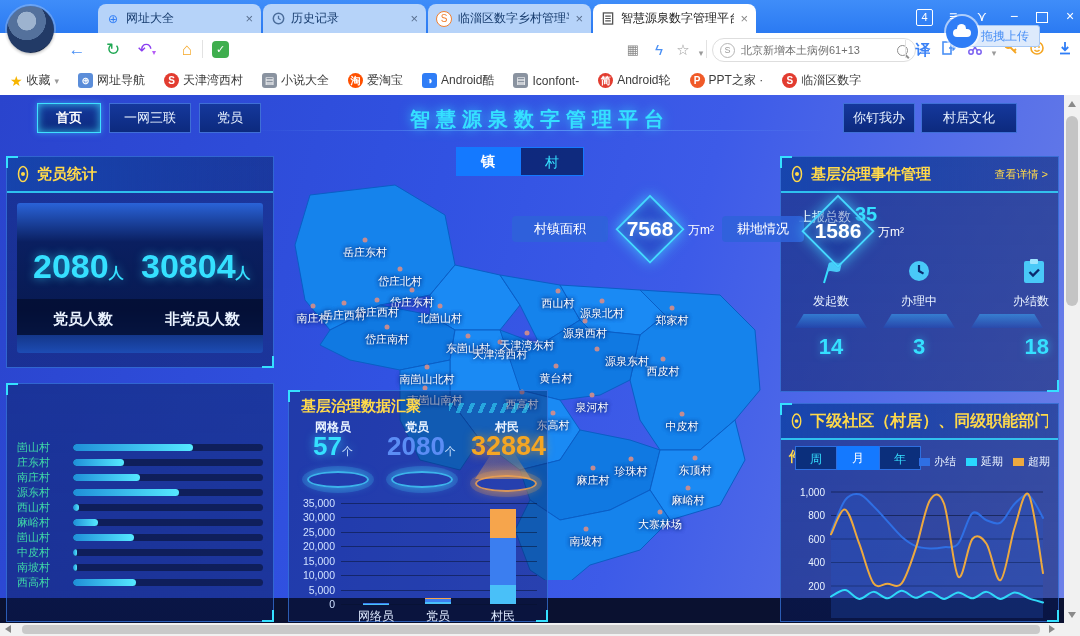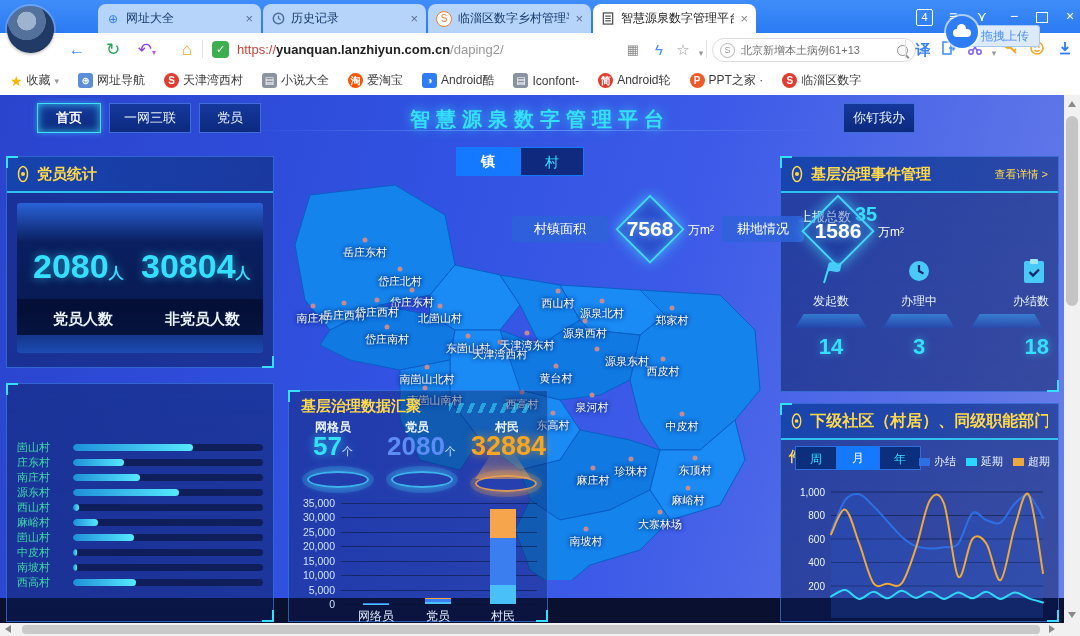--- a/index.html
+++ b/index.html
@@ -211,23 +211,20 @@
   <div class="abs winctl" style="left:1032px;width:20px;top:10px;"><span class="sq"></span></div>
   <div class="abs winctl" style="left:1060px;width:20px;">×</div>
 
   <div class="abs toolbar"></div>
   <div class="abs nav-ico" style="left:66px;color:#4a90f5;">←</div>
   <div class="abs nav-ico" style="left:102px;color:#21a854;">↻</div>
   <div class="abs nav-ico" style="left:136px;color:#8a3ff0;">↶<span style="font-size:8px;color:#b55cf5;">▾</span></div>
   <div class="abs nav-ico" style="left:176px;color:#f5a623;">⌂</div>
   <div class="abs vsep" style="left:202px;"></div>
   <div class="abs shield">✓</div>
-  <div class="abs url">
-    <span class="prot">https://</span><span class="host">yuanquan.lanzhiyun.com.cn</span><span class="path">/daping2/</span>
-  </div>
   <div class="abs ric" style="left:622px;color:#8a8a8a;font-size:13px;">▦</div>
   <div class="abs ric" style="left:648px;color:#4a90f5;">ϟ</div>
   <div class="abs ric" style="left:672px;color:#9a9a9a;">☆</div>
   <div class="abs ric" style="left:690px;color:#9a9a9a;font-size:9px;top:44px;">▾</div>
   <div class="abs vsep" style="left:706px;"></div>
   <div class="abs searchbox">
     <span class="s-logo">S</span>
     <span class="searchtext">北京新增本土病例61+13</span>
     <span class="mag"></span>
   </div>
@@ -315,20 +312,21 @@
     </div>
 
   <div class="abs dash"></div>
   <div class="abs hdr-deco"></div>
 
   <div class="abs dtab active" style="left:37px;top:103px;width:62px;">首页</div>
   <div class="abs dtab" style="left:109px;top:103px;width:80px;">一网三联</div>
   <div class="abs dtab" style="left:199px;top:103px;width:60px;">党员</div>
   <div class="abs dash-title">智慧源泉数字管理平台</div>
   <div class="abs dtab" style="left:843px;top:103px;width:70px;">你钉我办</div>
+  <div class="abs dtab" style="left:921px;top:103px;width:94px;">村居文化</div>
 
   <svg class="abs" style="left:280px;top:150px;z-index:1;" width="500" height="430" viewBox="0 0 500 430">
     <g stroke="#0a5ec6" stroke-width="1" stroke-linejoin="round">
       <path fill="#1583ec" d="M30 45 115 35 165 65 175 115 150 145 100 155 50 180 25 150 15 95 Z"></path>
       <path fill="#1a8af4" d="M150 145 175 115 220 125 240 155 220 180 175 180 150 165 Z"></path>
       <path fill="#1079e2" d="M50 180 100 155 150 165 175 180 170 210 120 220 70 210 40 195 Z"></path>
       <path fill="#1583ec" d="M220 125 280 135 300 170 260 195 240 155 Z"></path>
       <path fill="#1a8af4" d="M280 135 360 140 385 165 360 185 310 180 300 170 Z"></path>
       <path fill="#1583ec" d="M360 140 440 145 475 180 480 240 455 270 420 300 380 300 360 270 350 230 360 185 385 165 Z"></path>
       <path fill="#1079e2" d="M260 195 300 170 310 180 360 185 350 230 320 245 280 250 240 240 220 210 220 180 Z"></path>

